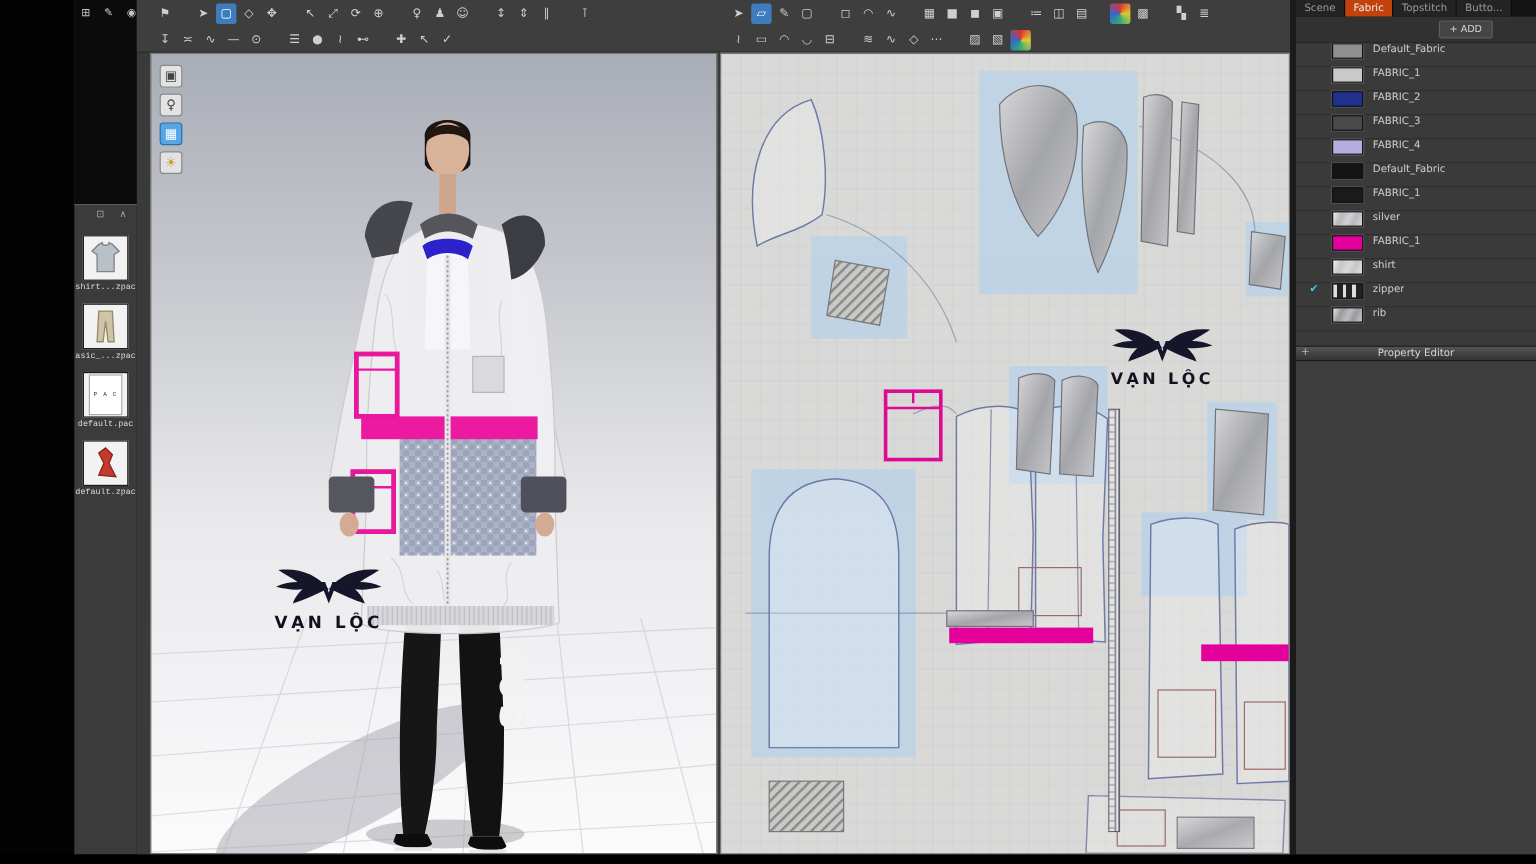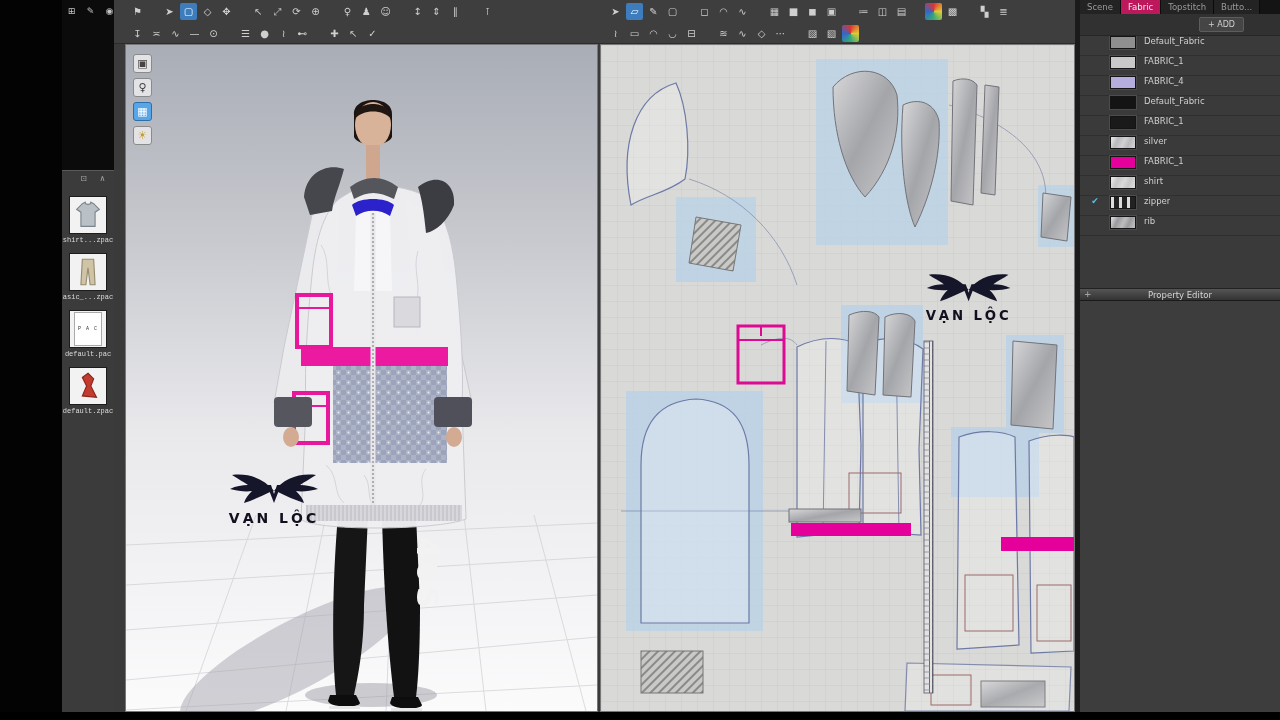--- a/index.html
+++ b/index.html
@@ -50,21 +50,21 @@
                            linear-gradient(90deg, rgba(140,150,170,.10) 1px, transparent 1px);
           background-size:16px 16px; }
   .vp2d svg.scene { position:absolute; left:0; top:0; }
 
   .vdiv { position:absolute; left:1075px; top:0; width:5px; height:712px; background:#1b1b1b; }
 
   
   .rpanel { position:absolute; left:1080px; top:0; width:200px; height:712px; background:#3a3a3a; display:flex; flex-direction:column; }
   .rtabs { height:14px; background:#141414; display:flex; overflow:hidden; }
   .rtab { font-size:8.5px; line-height:14px; padding:0 7px; color:#9a9a9a; background:#232323; border-right:1px solid #0a0a0a; white-space:nowrap; }
-  .rtab.active { background:#be185d; color:#ececec; }
+  .rtab.active { background:#c2410c; color:#ececec; }
   .addrow { height:22px; display:flex; align-items:center; justify-content:flex-end; padding-right:36px; background:#313131; border-bottom:1px solid #262626; }
   .add-btn { font-size:8px; color:#d0d0d0; background:#454545; border:1px solid #5d5d5d; border-radius:2px; padding:2px 8px; cursor:default; }
   .flist { height:252px; overflow:hidden; }
   .frow { height:20px; display:flex; align-items:flex-start; background:#3a3a3a; border-bottom:1px solid #2f2f2f; }
   .fcheck { width:30px; font-size:9px; color:#49c8f0; text-align:center; }
   .fswatch { width:26px; height:13px; border:1px solid #141414; box-shadow:0 0 0 1px #4c4c4c; flex:none; }
   .fswatch.tex { background-image:linear-gradient(115deg, rgba(255,255,255,.55) 8%, transparent 28%, rgba(255,255,255,.35) 52%, transparent 72%, rgba(255,255,255,.3) 90%); }
   .fswatch.zip { background-image:repeating-linear-gradient(90deg,#ddd 0 3px,#222 3px 8px); }
   .fname { font-size:8.5px; color:#cfcfcf; margin-left:8px; white-space:nowrap; overflow:hidden; max-width:105px; }
   .pebar { height:13px; background:linear-gradient(#555,#333); position:relative; display:flex; align-items:center; justify-content:center; font-size:8.5px; color:#d5d5d5; border-top:1px solid #222; border-bottom:1px solid #1a1a1a; }
@@ -432,20 +432,30 @@
           <span class="fswatch" style="background-color: rgb(143, 143, 143);"></span>
           <span class="fname">Default_Fabric</span>
         </div>
         <div class="frow">
           <span class="fcheck"></span>
           <span class="fswatch" style="background-color: rgb(201, 201, 201);"></span>
           <span class="fname">FABRIC_1</span>
         </div>
         <div class="frow">
           <span class="fcheck"></span>
+          <span class="fswatch" style="background-color: rgb(32, 48, 143);"></span>
+          <span class="fname">FABRIC_2</span>
+        </div>
+        <div class="frow">
+          <span class="fcheck"></span>
+          <span class="fswatch" style="background-color: rgb(74, 74, 76);"></span>
+          <span class="fname">FABRIC_3</span>
+        </div>
+        <div class="frow">
+          <span class="fcheck"></span>
           <span class="fswatch" style="background-color: rgb(180, 174, 222);"></span>
           <span class="fname">FABRIC_4</span>
         </div>
         <div class="frow">
           <span class="fcheck"></span>
           <span class="fswatch" style="background-color: rgb(20, 20, 20);"></span>
           <span class="fname">Default_Fabric</span>
         </div>
         <div class="frow">
           <span class="fcheck"></span>

